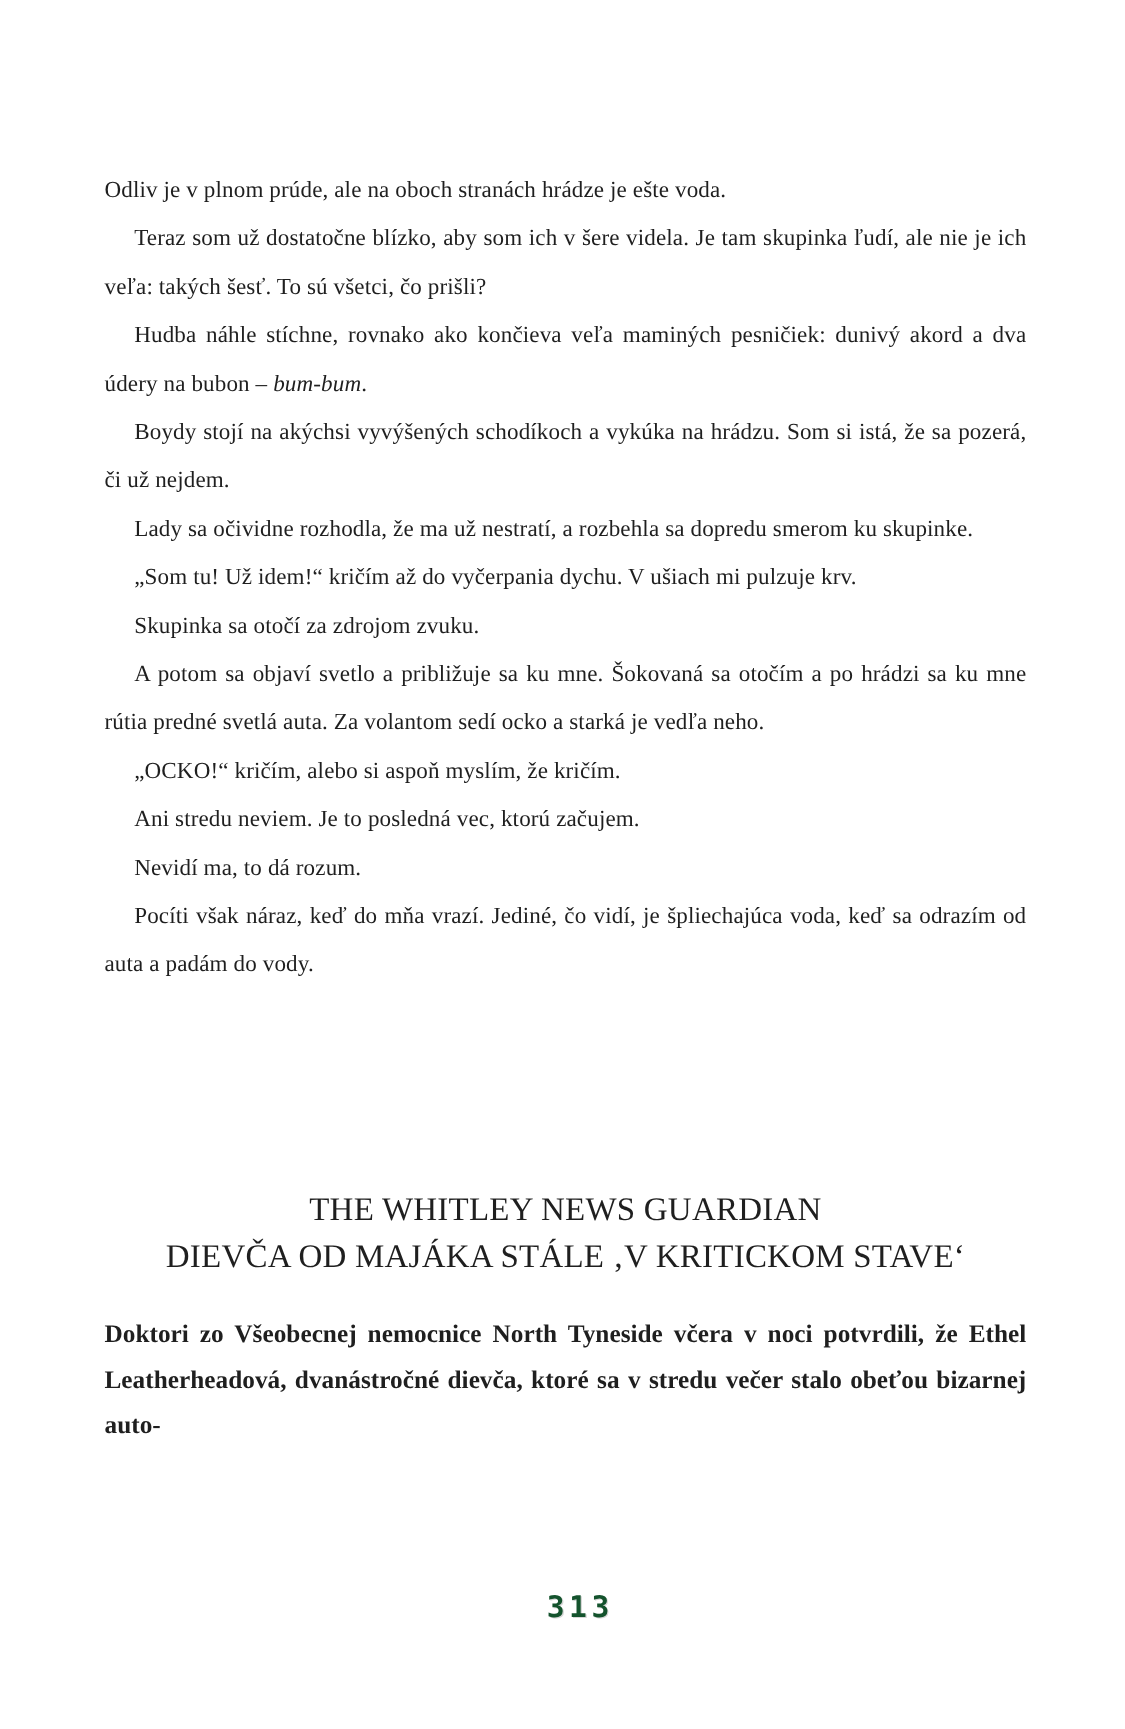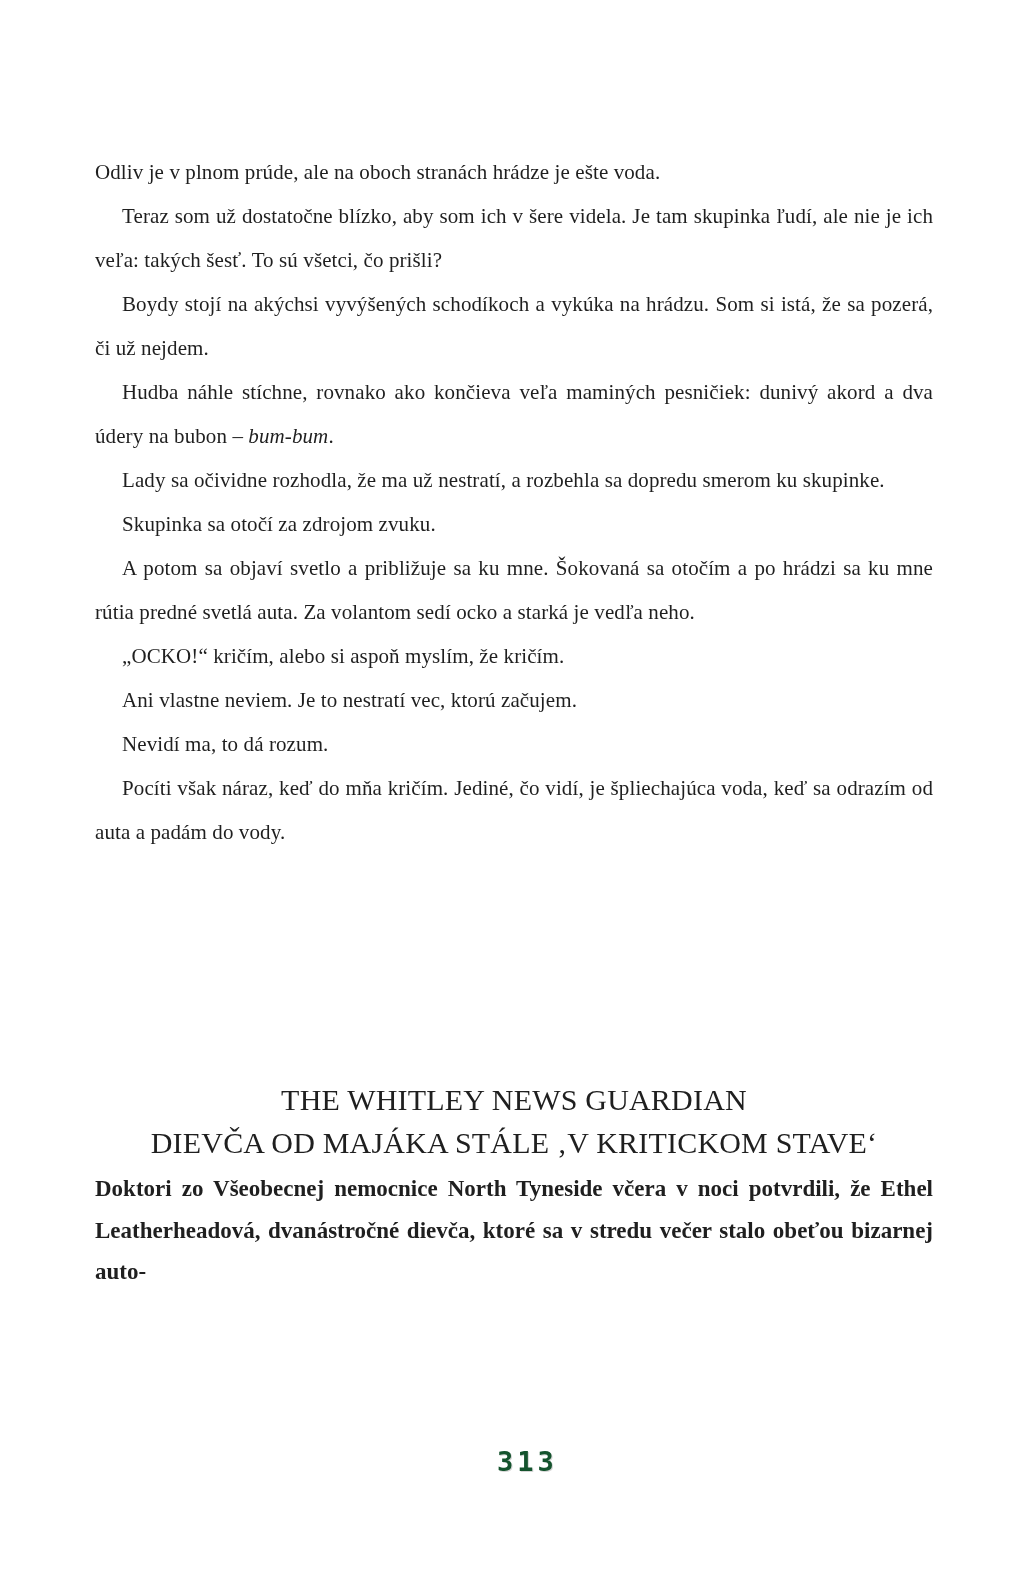--- a/index.html
+++ b/index.html
@@ -44,21 +44,21 @@
   .news-heading {
     font-weight: normal;
     font-size: 30px;
     line-height: 43px;
     text-align: center;
     letter-spacing: 0.2px;
   }
   .news-columns {
     display: flex;
     gap: 26px;
-    margin-top: 4px;
+    margin-top: 28px;
   }
   .news-col {
     flex: 1 1 0;
     min-width: 0;
   }
   .news-para {
     margin: 0 0 9px 0;
     font-weight: bold;
     font-size: 23px;
     line-height: 41.5px;
@@ -79,29 +79,30 @@
   }
 </style>
 </head>
 <body>
 
 <div class="page">
 
   <div class="story">
       <p class="para"><span>Odliv je v plnom prúde, ale na oboch stranách hrádze je ešte voda.</span></p>
       <p class="para indent"><span>Teraz som už dostatočne blízko, aby som ich v šere videla. Je tam skupinka ľudí, ale nie je ich veľa: takých šesť. To sú všetci, čo prišli?</span></p>
+      <p class="para indent"><span>Hudba náhle stíchne, rovnako ako končieva veľa maminých pesničiek: dunivý akord a dva údery na bubon – </span><span class="italic">bum-bum</span><span>.</span></p>
       <p class="para indent"><span>Boydy stojí na akýchsi vyvýšených schodíkoch a vykúka na hrádzu. Som si istá, že sa pozerá, či už nejdem.</span></p>
-      <p class="para indent"><span>Hudba náhle stíchne, rovnako ako končieva veľa maminých pesničiek: dunivý akord a dva údery na bubon – </span><span class="italic">bum-bum</span><span>.</span></p>
       <p class="para indent"><span>Lady sa očividne rozhodla, že ma už nestratí, a rozbehla sa dopredu smerom ku skupinke.</span></p>
+      <p class="para indent"><span>„Som tu! Už idem!“ kričím až do vyčerpania dychu. V ušiach mi pulzuje krv.</span></p>
       <p class="para indent"><span>Skupinka sa otočí za zdrojom zvuku.</span></p>
       <p class="para indent"><span>A potom sa objaví svetlo a približuje sa ku mne. Šokovaná sa otočím a po hrádzi sa ku mne rútia predné svetlá auta. Za volantom sedí ocko a starká je vedľa neho.</span></p>
       <p class="para indent"><span>„OCKO!“ kričím, alebo si aspoň myslím, že kričím.</span></p>
-      <p class="para indent"><span>Ani vlastne neviem. Je to nestratí vec, ktorú začujem.</span></p>
+      <p class="para indent"><span>Ani stredu neviem. Je to posledná vec, ktorú začujem.</span></p>
       <p class="para indent"><span>Nevidí ma, to dá rozum.</span></p>
-      <p class="para indent"><span>Pocíti však náraz, keď do mňa kričím. Jediné, čo vidí, je špliechajúca voda, keď sa odrazím od auta a padám do vody.</span></p>
+      <p class="para indent"><span>Pocíti však náraz, keď do mňa vrazí. Jediné, čo vidí, je špliechajúca voda, keď sa odrazím od auta a padám do vody.</span></p>
     </div>
 
   <div class="news">
     <div class="news-heading">THE WHITLEY NEWS GUARDIAN</div>
     <div class="news-heading">DIEVČA OD MAJÁKA STÁLE ‚V KRITICKOM STAVE‘</div>
     <div class="news-columns">
       <div class="news-col">
           <p class="news-para">Doktori zo Všeobecnej nemocnice North Tyneside včera v noci potvrdili, že Ethel Leatherheadová, dvanástročné dievča, ktoré sa v stredu večer stalo obeťou bizarnej auto-</p>
         </div>
     </div>

